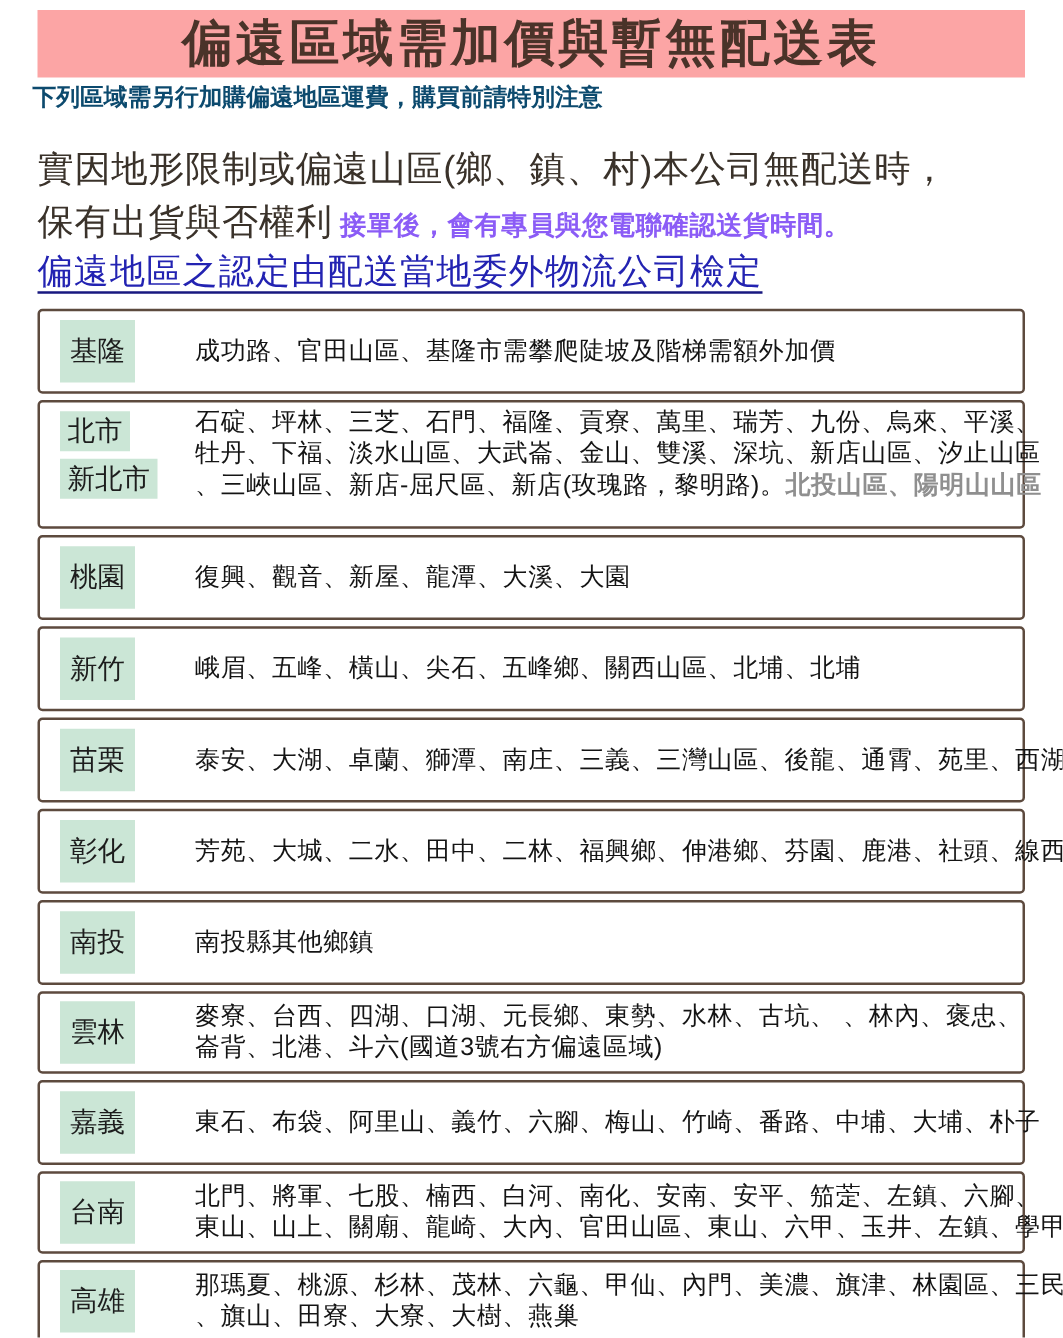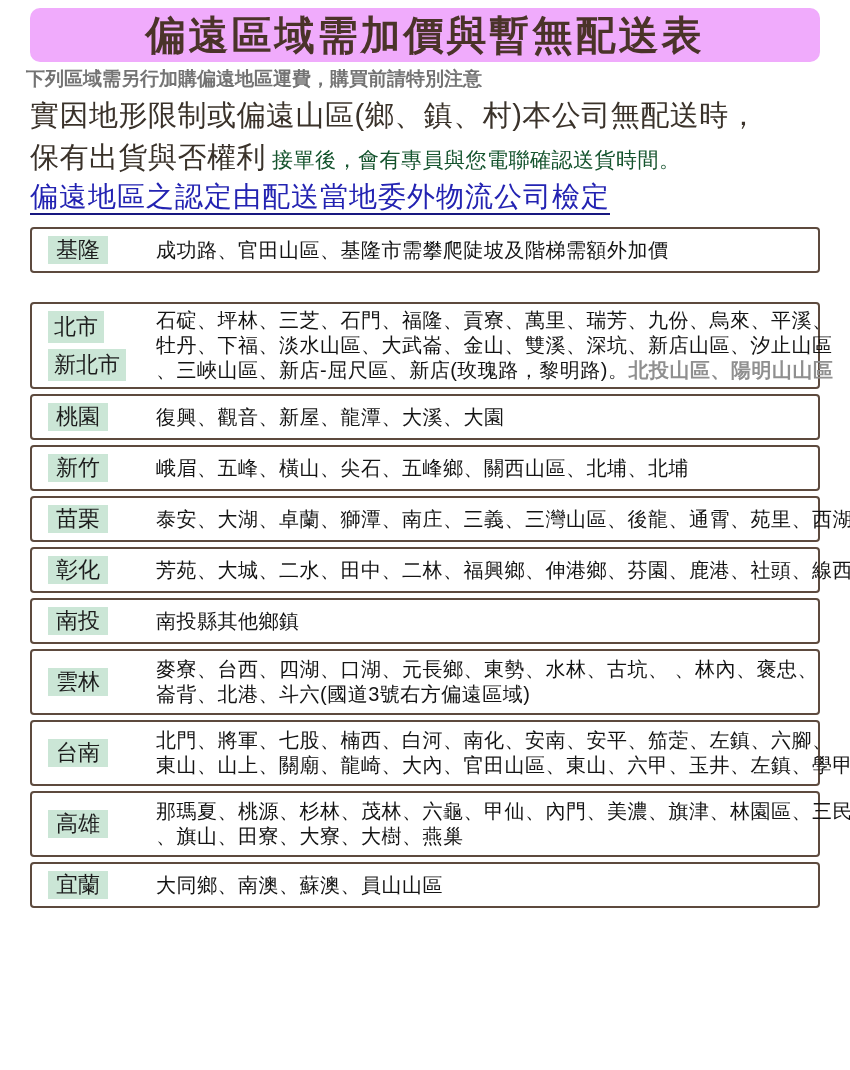--- a/index.html
+++ b/index.html
@@ -5,60 +5,59 @@
   html,body{margin:0;padding:0;}
   body{
     width:850px;height:1070px;background:#ffffff;overflow:hidden;
     font-family:"Liberation Sans","DejaVu Sans",sans-serif;
     -webkit-font-smoothing:antialiased;
   }
   .page{position:relative;width:790px;margin:0 auto;padding-top:8px;}
 
   
   .title-bar{
-    background:#f0abfc;height:54px;display:flex;align-items:center;justify-content:center;
+    background:#fca5a5;height:54px;display:flex;align-items:center;justify-content:center;
     margin-bottom:5px;
-    border-radius:10px;
   }
   .title-bar h1{
     margin:0;font-size:40px;font-weight:bold;color:#4a3329;letter-spacing:3px;line-height:1;
   }
 
   
   .red-warning{
     font-family:"Liberation Serif","DejaVu Serif",serif;
-    color:#737373;font-weight:bold;font-size:19px;line-height:24px;
-    margin:2px 0 3px -4px;
+    color:#0c4a6e;font-weight:bold;font-size:19px;line-height:24px;
+    margin:2px 0 24px -4px;
   }
   .main-line{
     color:#3a322a;font-size:29px;line-height:42px;letter-spacing:0.5px;white-space:nowrap;
   }
   .red-inline{
     font-family:"Liberation Serif","DejaVu Serif",serif;
-    color:#14532d;font-weight:normal;font-size:21px;letter-spacing:0.5px;margin-left:6px;
+    color:#8b5cf6;font-weight:bold;font-size:21px;letter-spacing:0.5px;margin-left:6px;
   }
   .blue-note{
     display:inline-block;color:#2323b2;font-size:28px;line-height:32px;letter-spacing:1px;
     border-bottom:2px solid #181880;margin:0 0 12px 0;white-space:nowrap;
   }
 
   
   .rows{display:flex;flex-direction:column;gap:5px;}
   .row{
     border:2px solid #5d4a3e;border-radius:4px;background:#ffffff;
     display:flex;align-items:center;padding:7px 8px 7px 16px;gap:20px;
   }
   .row.multi{padding-top:6px;padding-bottom:6px;}
-  .row.triple{padding-top:4px;padding-bottom:4px;margin-top:24px;}
+  .row.triple{padding-top:4px;padding-bottom:20px;}
   .labels{
     width:88px;flex:0 0 88px;display:flex;flex-direction:column;gap:6px;align-items:flex-start;
   }
   .label-box{
     background:#cbe6d6;color:#1d1d1d;font-size:22px;line-height:26px;
-    padding:1px 8px;min-width:56px;text-align:center;box-sizing:border-box;
+    padding:12px 8px;min-width:56px;text-align:center;box-sizing:border-box;
   }
   .labels .label-box{width:auto;}
   .labels.two .label-box{padding:3px 6px;}
   .content{flex:1;min-width:0;}
   .tline{
     color:#141414;font-size:20px;line-height:25px;white-space:nowrap;letter-spacing:0.5px;
   }
   .gray{color:#8f8f8f;font-weight:bold;}
 </style>
 </head>
@@ -152,20 +151,28 @@
     <div class="row multi">
       <div class="labels">
           <div class="label-box">雲林</div>
         </div>
       <div class="content">
         <div class="tline">麥寮、台西、四湖、口湖、元長鄉、東勢、水林、古坑、 、林內、褒忠、</div>
         <div class="tline">崙背、北港、斗六(國道3號右方偏遠區域)</div>
       </div>
     </div>
 
+    <div class="row">
+      <div class="labels">
+          <div class="label-box">嘉義</div>
+        </div>
+      <div class="content">
+        <div class="tline">東石、布袋、阿里山、義竹、六腳、梅山、竹崎、番路、中埔、大埔、朴子</div>
+      </div>
+    </div>
 
     <div class="row multi">
       <div class="labels">
           <div class="label-box">台南</div>
         </div>
       <div class="content">
         <div class="tline">北門、將軍、七股、楠西、白河、南化、安南、安平、笳萣、左鎮、六腳、</div>
         <div class="tline">東山、山上、關廟、龍崎、大內、官田山區、東山、六甲、玉井、左鎮、學甲</div>
       </div>
     </div>

